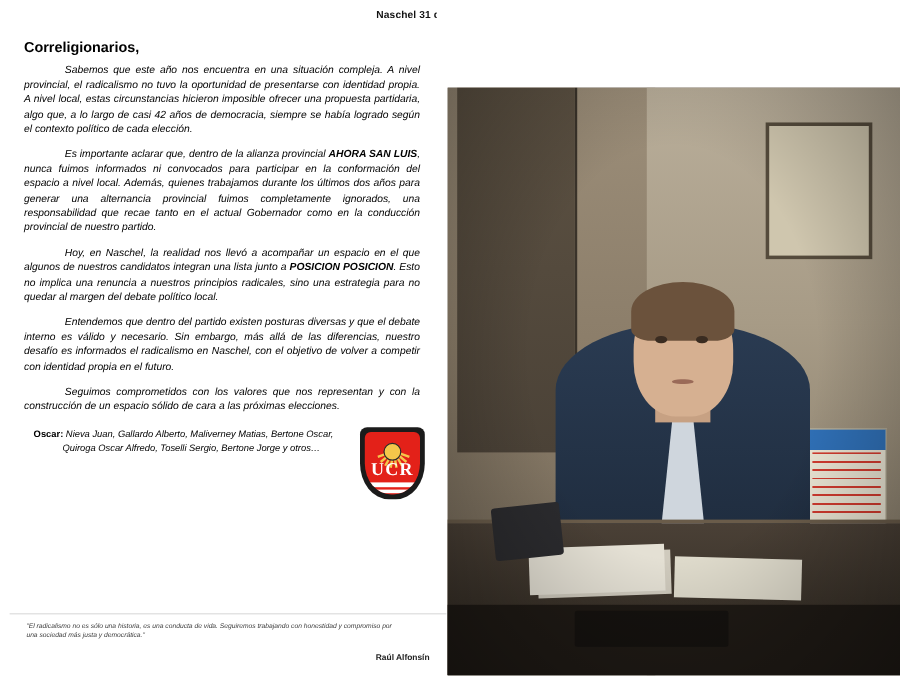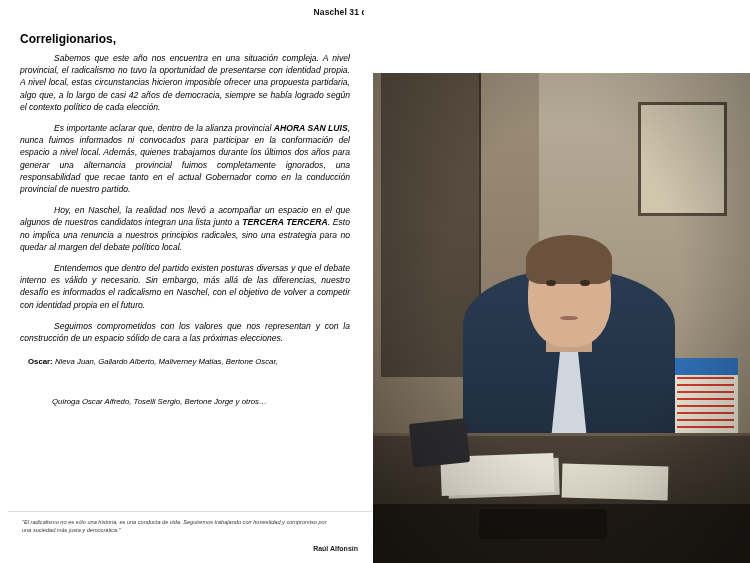--- a/index.html
+++ b/index.html
@@ -83,21 +83,20 @@
     color: #000;
     line-height: 1.5;
   }
   .firman .firman-label {
     font-weight: bold;
     font-style: normal;
   }
   .firman .firman-line2 {
     display: block;
     margin-left: 24px;
-    margin-top: 28px;
   }
 
   
   .ucr-logo {
     position: absolute;
     left: 288px;
     top: 326px;
     width: 62px;
     height: 72px;
   }
@@ -416,31 +415,50 @@
 
   <div class="top-white"></div>
 
   <div class="letter">
 
     <div class="salutation">Correligionarios,</div>
 
     <div class="body-text">
       <p>Sabemos que este año nos encuentra en una situación compleja. A nivel provincial, el radicalismo no tuvo la oportunidad de presentarse con identidad propia. A nivel local, estas circunstancias hicieron imposible ofrecer una propuesta partidaria, algo que, a lo largo de casi 42 años de democracia, siempre se había logrado según el contexto político de cada elección.</p>
       <p><span>Es importante aclarar que, dentro de la alianza provincial <b>AHORA SAN LUIS</b>, nunca fuimos informados ni convocados para participar en la conformación del espacio a nivel local. Además, quienes trabajamos durante los últimos dos años para generar una alternancia provincial fuimos completamente ignorados, una responsabilidad que recae tanto en el actual Gobernador como en la conducción provincial de nuestro partido.</span></p>
-      <p><span>Hoy, en Naschel, la realidad nos llevó a acompañar un espacio en el que algunos de nuestros candidatos integran una lista junto a <b>TERCERA TERCERA</b>. Esto no implica una renuncia a nuestros principios radicales, sino una estrategia para no quedar al margen del debate político local.</span></p>
+      <p><span>Hoy, en Naschel, la realidad nos llevó a acompañar un espacio en el que algunos de nuestros candidatos integran una lista junto a <b>POSICION POSICION</b>. Esto no implica una renuncia a nuestros principios radicales, sino una estrategia para no quedar al margen del debate político local.</span></p>
       <p>Entendemos que dentro del partido existen posturas diversas y que el debate interno es válido y necesario. Sin embargo, más allá de las diferencias, nuestro desafío es informados el radicalismo en Naschel, con el objetivo de volver a competir con identidad propia en el futuro.</p>
       <p class="last-para">Seguimos comprometidos con los valores que nos representan y con la construcción de un espacio sólido de cara a las próximas elecciones.</p>
     </div>
 
     <div class="firman">
       <span class="firman-label">Oscar:</span>
       <span>Nieva Juan, Gallardo Alberto, Maliverney Matias, Bertone Oscar,</span>
       <span class="firman-line2">Quiroga Oscar Alfredo, Toselli Sergio, Bertone Jorge y otros…</span>
     </div>
 
+    <div class="ucr-logo">
+      <div class="shield"></div>
+      <div class="shield-inner">
+        <div class="sun">
+          <div class="ray" style="transform: rotate(-70deg)"></div>
+          <div class="ray" style="transform: rotate(-50deg)"></div>
+          <div class="ray" style="transform: rotate(-30deg)"></div>
+          <div class="ray" style="transform: rotate(-10deg)"></div>
+          <div class="ray" style="transform: rotate(10deg)"></div>
+          <div class="ray" style="transform: rotate(30deg)"></div>
+          <div class="ray" style="transform: rotate(50deg)"></div>
+          <div class="ray" style="transform: rotate(70deg)"></div>
+          <div class="sun-disc"></div>
+        </div>
+        <div class="ucr-text">UCR</div>
+        <div class="band"></div>
+        <div class="band2"></div>
+      </div>
+    </div>
 
     <div class="footer-band">
       <div class="footer-quote">"El radicalismo no es sólo una historia, es una conducta de vida. Seguiremos trabajando con honestidad y compromiso por una sociedad más justa y democrática."</div>
       <div class="footer-author">Raúl Alfonsín</div>
     </div>
   </div>
 
   <div class="photo">
     <div class="wall-left"></div>
     <div class="wall-right"></div>

